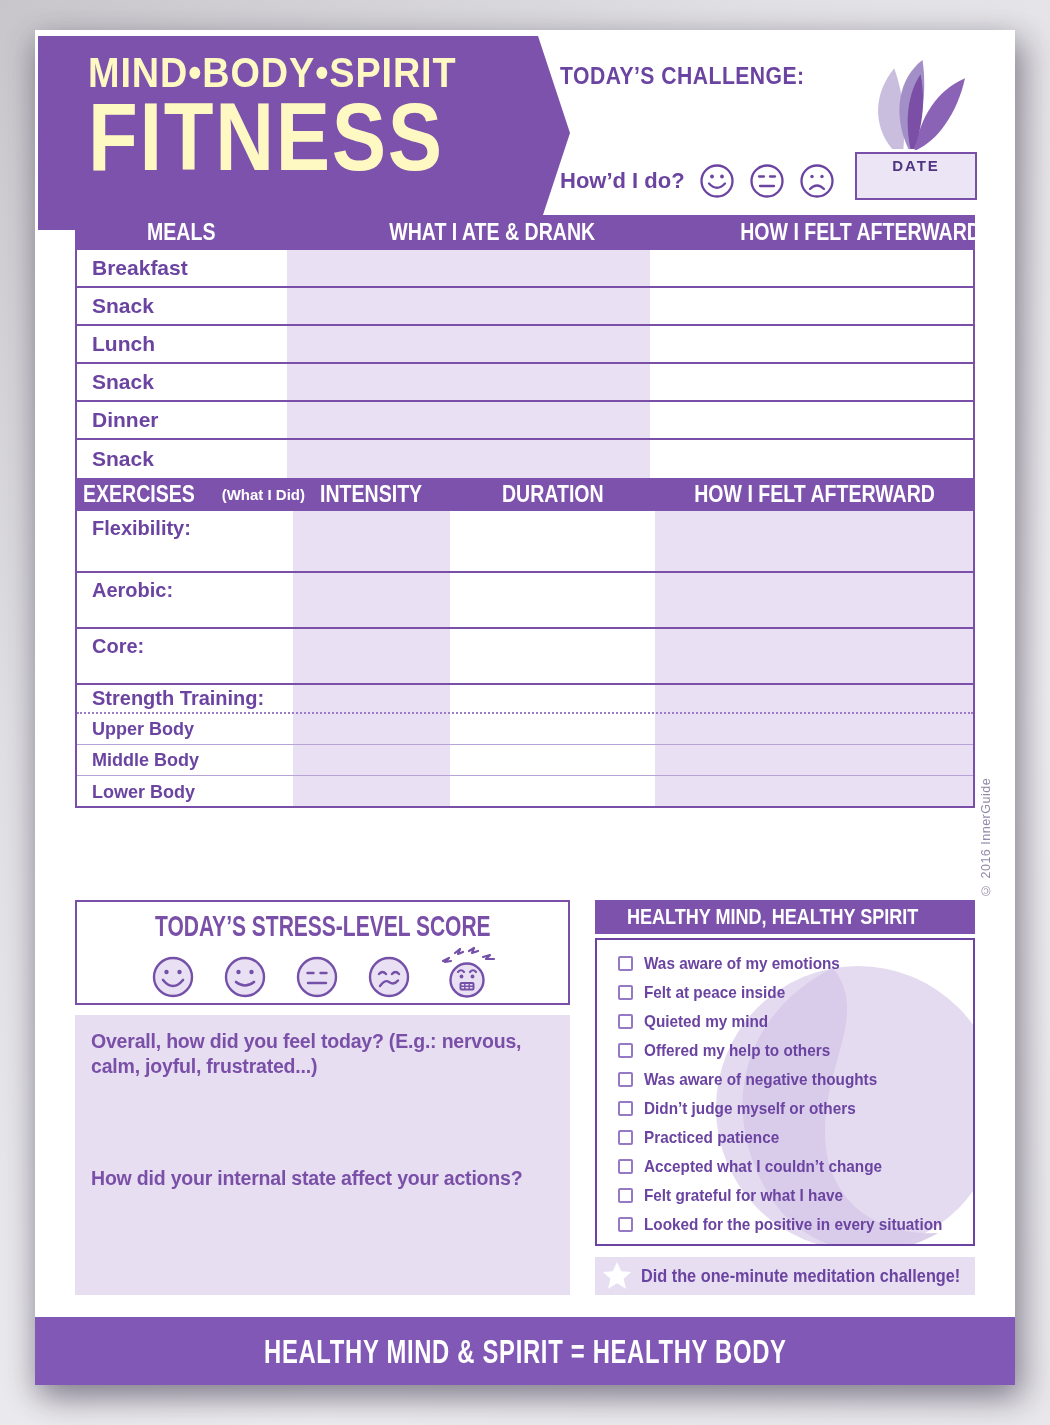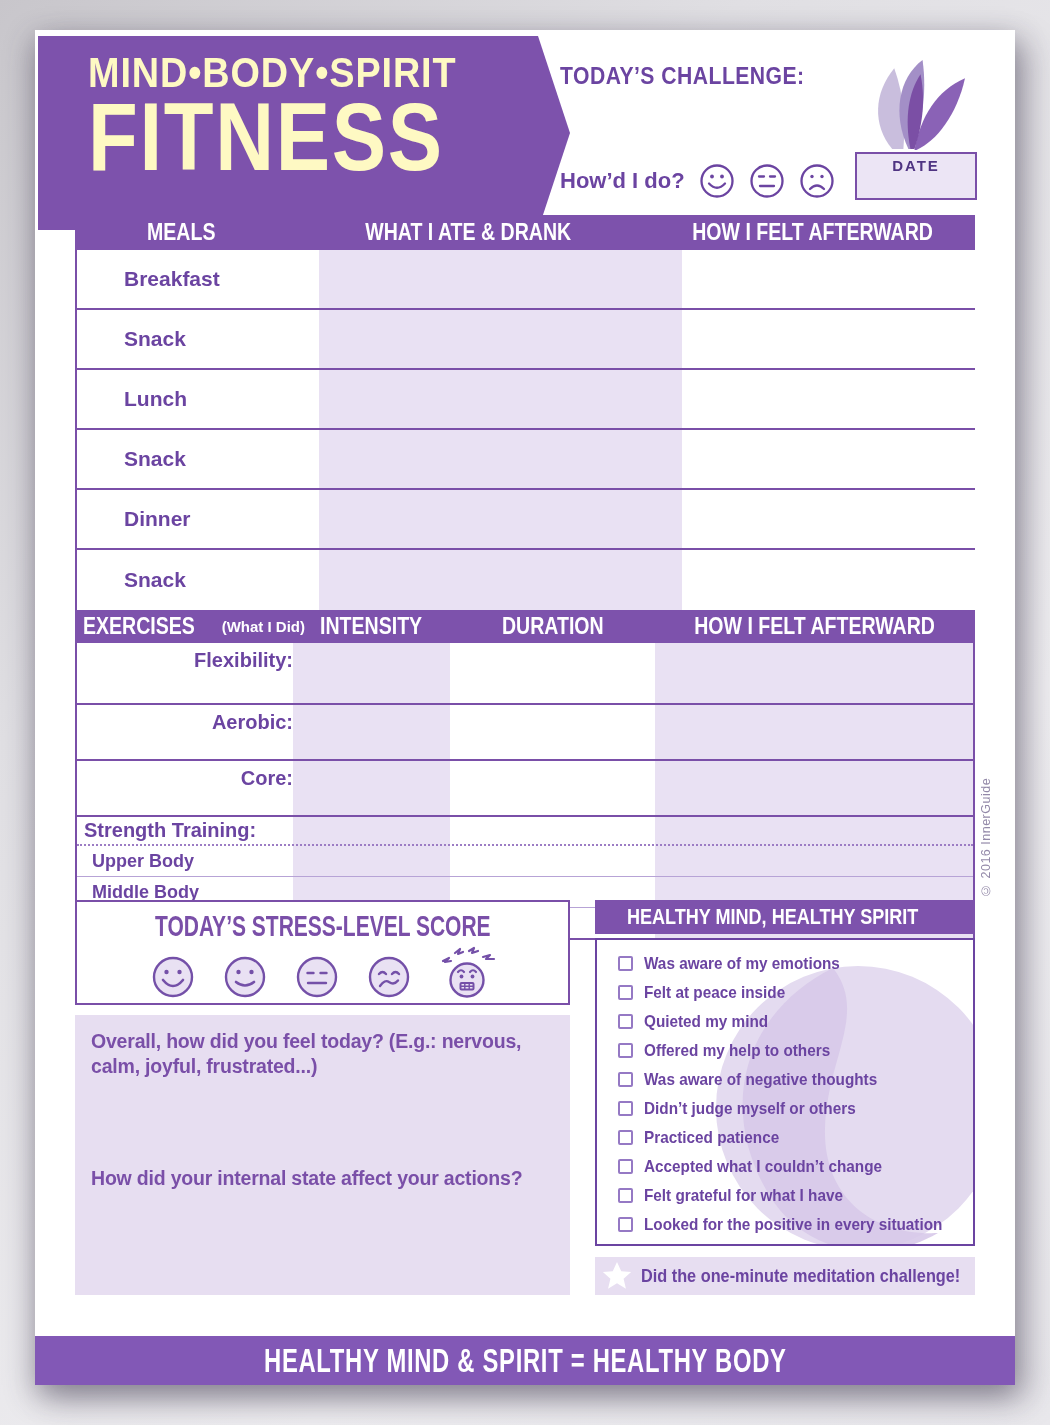--- a/index.html
+++ b/index.html
@@ -61,54 +61,52 @@
     text-align:center;margin-top:3px;
     color:#4f3482;font-size:15px;font-weight:700;letter-spacing:2px;
   }
 
   
   .tables{position:absolute;left:40px;top:185px;width:900px;}
   .thead{
     display:grid;height:35px;background:var(--purple);color:#fff;
     align-items:center;
   }
-  .thead-meals{grid-template-columns:212px 363px 325px;}
+  .thead-meals{grid-template-columns:212px 363px 325px;gap:24px;}
   .thead-ex{grid-template-columns:218px 157px 205px 320px;height:33px;}
   .th{display:flex;justify-content:center;align-items:center;font-size:23px;font-weight:700;white-space:nowrap;}
   .th .cx{transform:scaleX(.85);}
   .th-left{justify-content:flex-start;padding-left:8px;}
   .th-sub{font-size:15px;font-weight:700;margin-left:7px;}
   .tbody{border-left:2px solid var(--purple-border);border-right:2px solid var(--purple-border);}
   .meal-row{
-    display:grid;grid-template-columns:210px 363px 323px;height:60px;
+    display:grid;grid-template-columns:210px 363px 323px;height:38px;
     border-bottom:2px solid var(--purple-border);
-    padding-left:32px;
   }
   .meal-row:last-child{border-bottom:none;}
   .cell-label{
     display:flex;align-items:center;padding-left:15px;
     color:var(--ink);font-size:21px;font-weight:700;background:#fff;
   }
   .cell-fill{background:var(--fill);}
   .cell-white{background:#fff;}
 
   .ex-row{
     display:grid;grid-template-columns:216px 157px 205px 318px;
     border-bottom:2px solid var(--purple-border);
-    text-align:right;
   }
   .ex-label{
     padding:6px 0 0 15px;color:var(--ink);font-size:20px;font-weight:700;background:#fff;
   }
   .strength{position:relative;height:123px;border-bottom:2px solid var(--purple-border);}
   .stripe{position:absolute;top:0;bottom:0;background:var(--fill);}
   .stripe.s1{left:216px;width:157px;}
   .stripe.s2{left:578px;width:318px;}
   .st-head{
-    position:relative;height:29px;display:flex;align-items:center;padding-left:7px;
+    position:relative;height:29px;display:flex;align-items:center;padding-left:15px;
     color:var(--ink);font-size:20px;font-weight:700;
     border-bottom:2px dotted #9c7cc4;
   }
   .st-row{
     position:relative;height:31px;display:flex;align-items:center;padding-left:15px;
     color:var(--ink);font-size:18px;font-weight:700;
     border-bottom:1.5px solid var(--line-light);
   }
   .st-row:last-child{border-bottom:none;height:32px;}
 
@@ -172,21 +170,21 @@
   .meditate{
     position:absolute;left:560px;top:1227px;width:380px;height:38px;
     background:var(--fill-soft);display:flex;align-items:center;
     color:var(--ink);font-size:18.5px;font-weight:700;white-space:nowrap;
   }
   .meditate .star{margin:0 8px 0 6px;flex:none;}
   .meditate .cx-l{transform:scaleX(.88);}
 
   
   .footer{
-    position:absolute;left:0;bottom:0;width:100%;height:49px;
+    position:absolute;left:0;bottom:0;width:100%;height:68px;
     background:var(--purple-footer);display:flex;justify-content:center;align-items:center;
     color:#fff;font-size:34px;font-weight:800;letter-spacing:1px;white-space:nowrap;
   }
   .footer .cx{transform:scaleX(.7);}
 
   svg{display:block;}
 </style>
 </head>
 <body>
 

